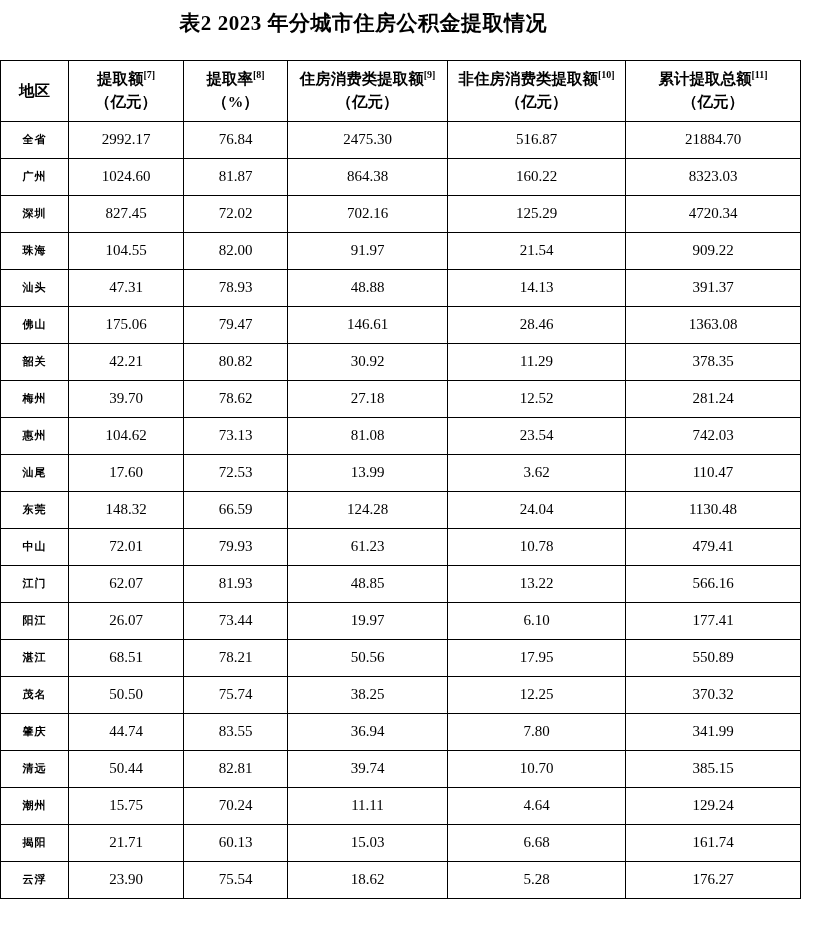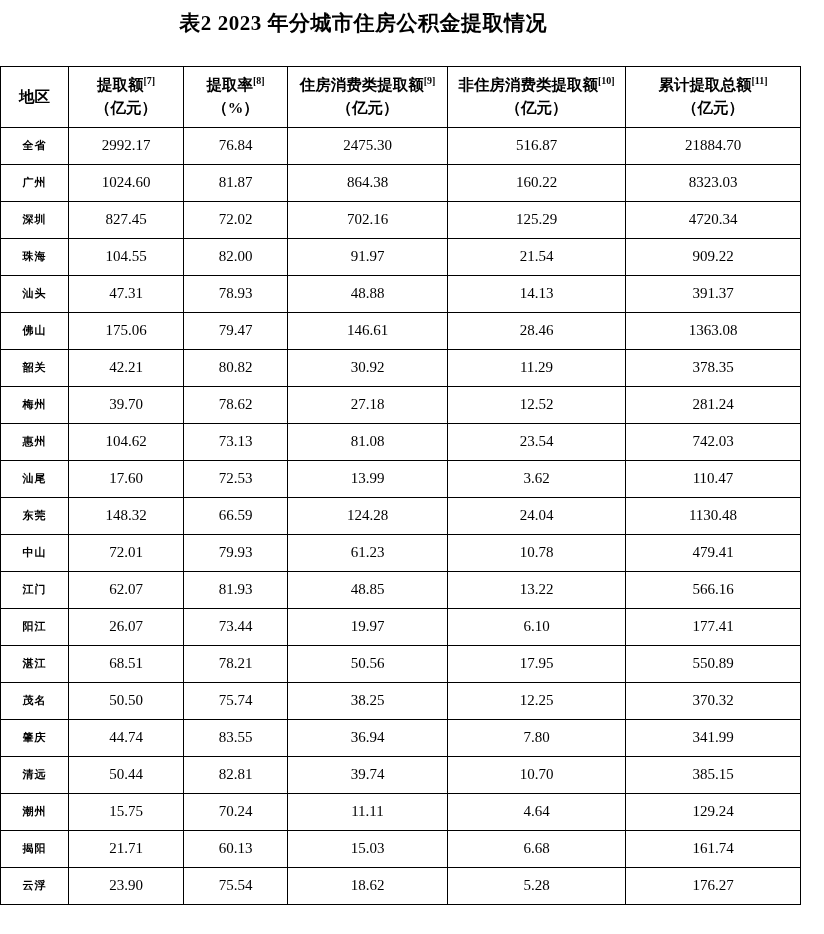--- a/index.html
+++ b/index.html
@@ -28,21 +28,21 @@
     padding-top: 9px;
     padding-bottom: 11px;
     white-space: nowrap;
   }
   .title .num {
     margin: 0 6px 0 2px;
   }
   table.data {
     border-collapse: collapse;
     width: 800px;
-    margin: 18px auto;
+    margin: 12px auto;
     table-layout: fixed;
   }
   table.data th, table.data td {
     border: 1px solid #000000;
     text-align: center;
     vertical-align: middle;
     font-size: 15px;
     font-family: "Liberation Serif", "DejaVu Serif", serif;
   }
   table.data thead th {

